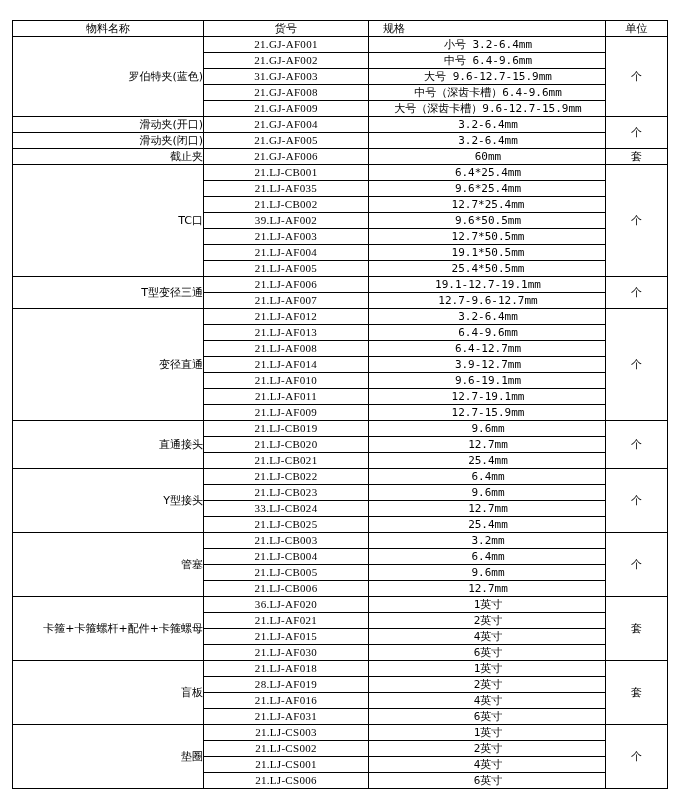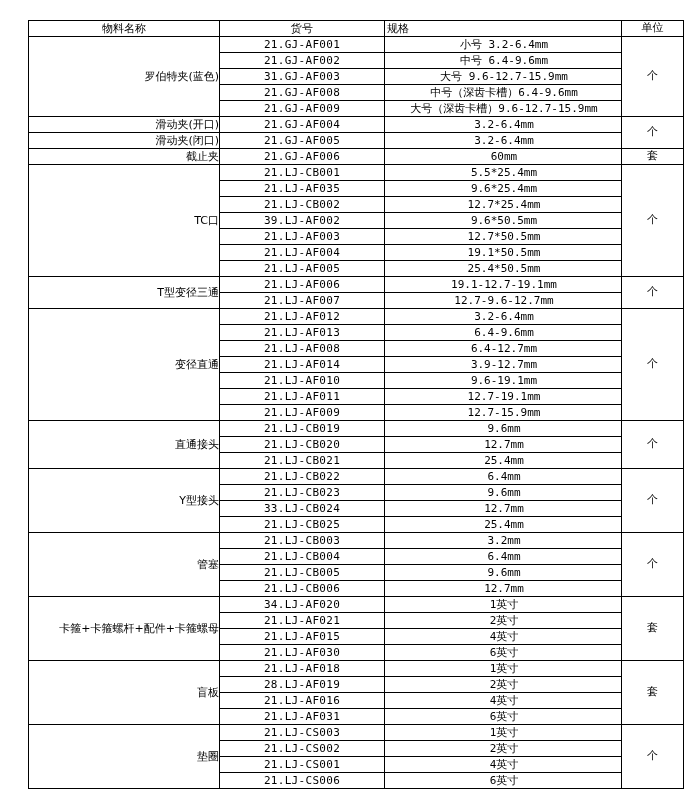--- a/index.html
+++ b/index.html
@@ -1,26 +1,26 @@
 <!DOCTYPE html>
 <html><head>
 <meta charset="utf-8">
 <style>
   html, body { margin:0; padding:0; background:#ffffff; }
   body { width:700px; height:804px; position:relative; overflow:hidden;
          font-family:"DejaVu Sans Mono", "Liberation Mono", monospace; color:#000; }
-  #sheet { position:absolute; left:28px; top:20px; border-collapse:collapse; table-layout:fixed; }
+  #sheet { position:absolute; left:12px; top:20px; border-collapse:collapse; table-layout:fixed; }
   #sheet td, #sheet th { border:1px solid #000; padding:0; height:15px; line-height:15px;
          font-size:11px; font-weight:normal; white-space:nowrap; overflow:hidden; }
   #sheet th { text-align:center; }
-  #sheet th.spec-h { text-align:left; padding-left:2px; }
+  #sheet th.spec-h { text-align:left; padding-left:14px; }
   .c-name { width:190px; text-align:right; font-family:"DejaVu Sans", sans-serif; font-size:11.5px; }
-  .c-code { width:164px; text-align:center; letter-spacing:0.3px; }
+  .c-code { width:164px; text-align:center; letter-spacing:0.3px;font-family:Liberation Serif, serif; }
   .c-spec { width:234px; text-align:center; padding-left:2px !important; }
-  .c-unit { width:61px; text-align:center; font-family:Liberation Mono, monospace;margin-top:36px; }
+  .c-unit { width:61px; text-align:center; font-family:Liberation Serif, serif;margin-top:36px; }
 </style>
 </head>
 <body>
 
 <table id="sheet">
   <colgroup>
     <col style="width:191px">
       <col style="width:165px">
       <col style="width:235px">
       <col style="width:62px">
@@ -69,21 +69,21 @@
       </tr>
       <tr>
         <td class="c-name" rowspan="1">截止夹</td>
         <td class="c-code">21.GJ-AF006</td>
         <td class="c-spec">60mm</td>
         <td class="c-unit" rowspan="1">套</td>
       </tr>
       <tr>
         <td class="c-name" rowspan="7">TC口</td>
         <td class="c-code">21.LJ-CB001</td>
-        <td class="c-spec">5.5*25.4mm</td>
+        <td class="c-spec">6.4*25.4mm</td>
         <td class="c-unit" rowspan="7">个</td>
       </tr>
       <tr>
         <td class="c-code">21.LJ-AF035</td>
         <td class="c-spec">9.6*25.4mm</td>
       </tr>
       <tr>
         <td class="c-code">21.LJ-CB002</td>
         <td class="c-spec">12.7*25.4mm</td>
       </tr>
@@ -188,21 +188,21 @@
       <tr>
         <td class="c-code">21.LJ-CB005</td>
         <td class="c-spec">9.6mm</td>
       </tr>
       <tr>
         <td class="c-code">21.LJ-CB006</td>
         <td class="c-spec">12.7mm</td>
       </tr>
       <tr>
         <td class="c-name" rowspan="4">卡箍+卡箍螺杆+配件+卡箍螺母</td>
-        <td class="c-code">34.LJ-AF020</td>
+        <td class="c-code">36.LJ-AF020</td>
         <td class="c-spec">1英寸</td>
         <td class="c-unit" rowspan="4">套</td>
       </tr>
       <tr>
         <td class="c-code">21.LJ-AF021</td>
         <td class="c-spec">2英寸</td>
       </tr>
       <tr>
         <td class="c-code">21.LJ-AF015</td>
         <td class="c-spec">4英寸</td>

